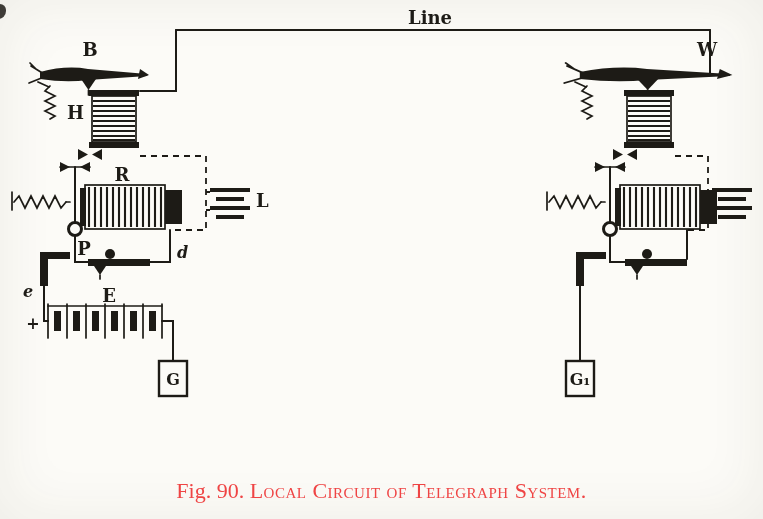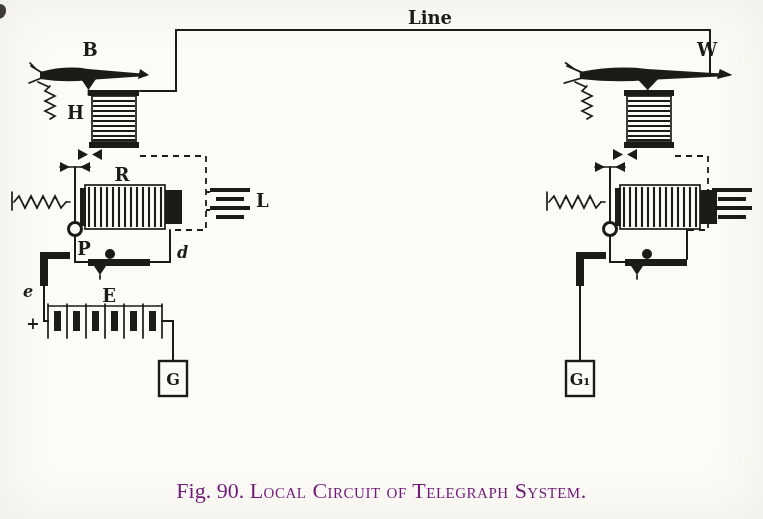--- a/index.html
+++ b/index.html
@@ -17,21 +17,21 @@
   .st15{stroke:#1d1b16;fill:none;stroke-width:1.7;stroke-linecap:round;}
   .hatch{stroke:#1d1b16;fill:none;stroke-width:2.1;}
   .dash{stroke:#1d1b16;fill:none;stroke-width:1.8;stroke-dasharray:6 5;}
   .pivot{fill:#fcfbf7;stroke:#1d1b16;stroke-width:3;}
   .box{fill:none;stroke:#1d1b16;stroke-width:2.4;}
   .lbl{font:700 18px "DejaVu Serif", serif;fill:#1d1b16;}
   .lbl-it{font:italic 700 16px "DejaVu Serif", serif;fill:#1d1b16;}
   .lbl-sm{font:700 16px "DejaVu Serif", serif;fill:#1d1b16;}
   .caption{
     position:absolute;left:0;right:0;top:478px;
-    text-align:center;color:#701a75;
+    text-align:center;color:#ef4444;
     font:22px "Liberation Serif", serif;
   }
   .caption .main{font-variant:small-caps;letter-spacing:0.5px;}
   .smudge{
     position:absolute;left:-3px;top:4px;width:9px;height:15px;
     background:#1d1b16;border-radius:0 6px 8px 0;opacity:.85;
   }
 </style>
 </head>
 <body>

